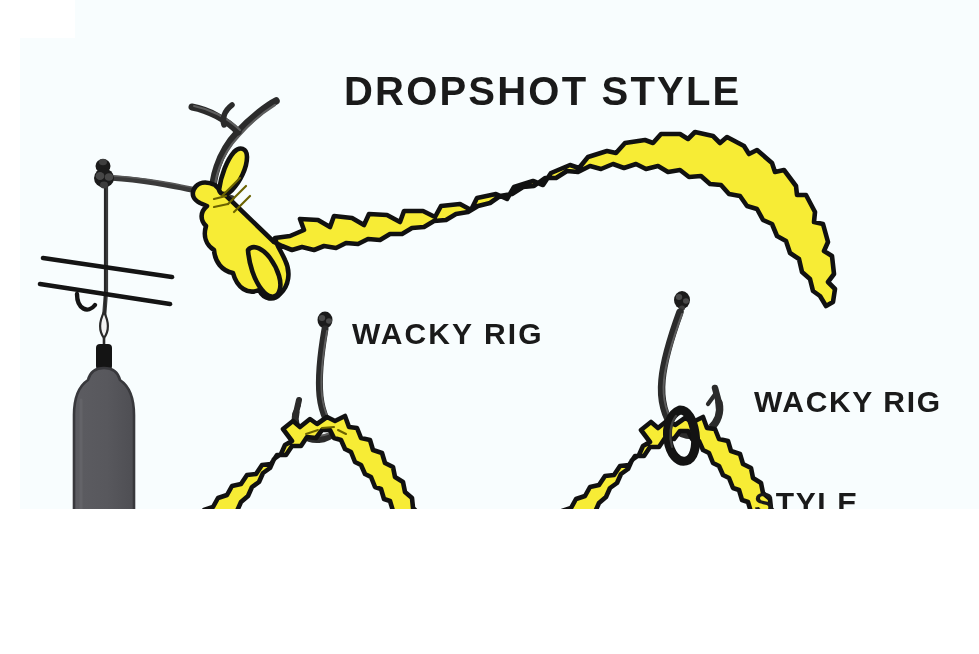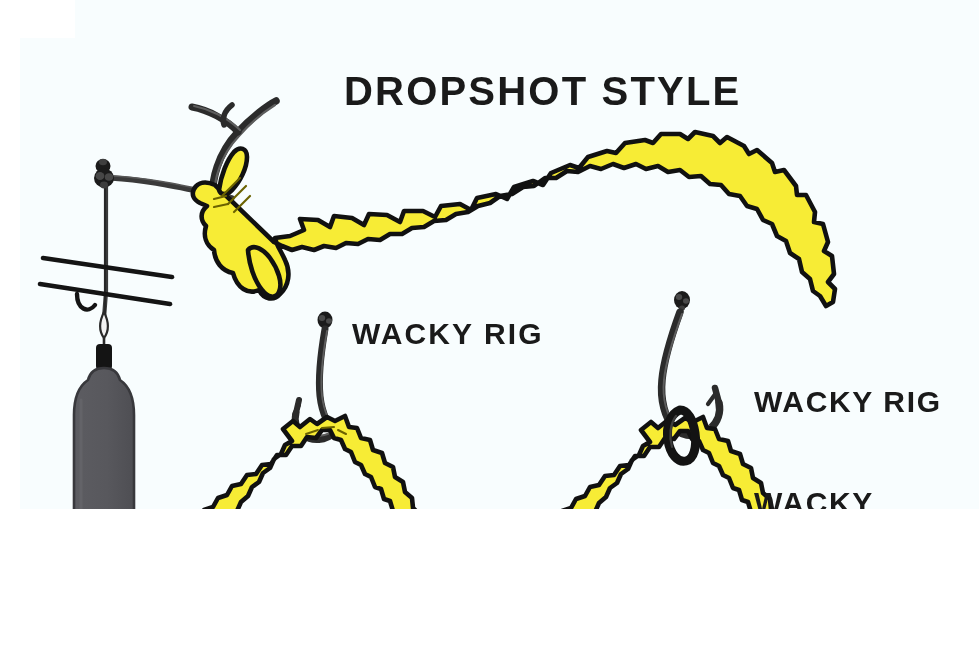--- a/index.html
+++ b/index.html
@@ -451,16 +451,16 @@
       </g>
     </g>
   </svg>
 
   <div class="lbl" id="label-dropshot">DROPSHOT STYLE</div>
 
   <div class="lbl" id="label-wacky">WACKY RIG</div>
 
   <div class="lbl" id="label-baitband">
     <div>WACKY RIG</div>
-    <div>WACKY</div>
+    <div>STYLE</div>
   </div>
 
 </div>
 
 </body></html>

